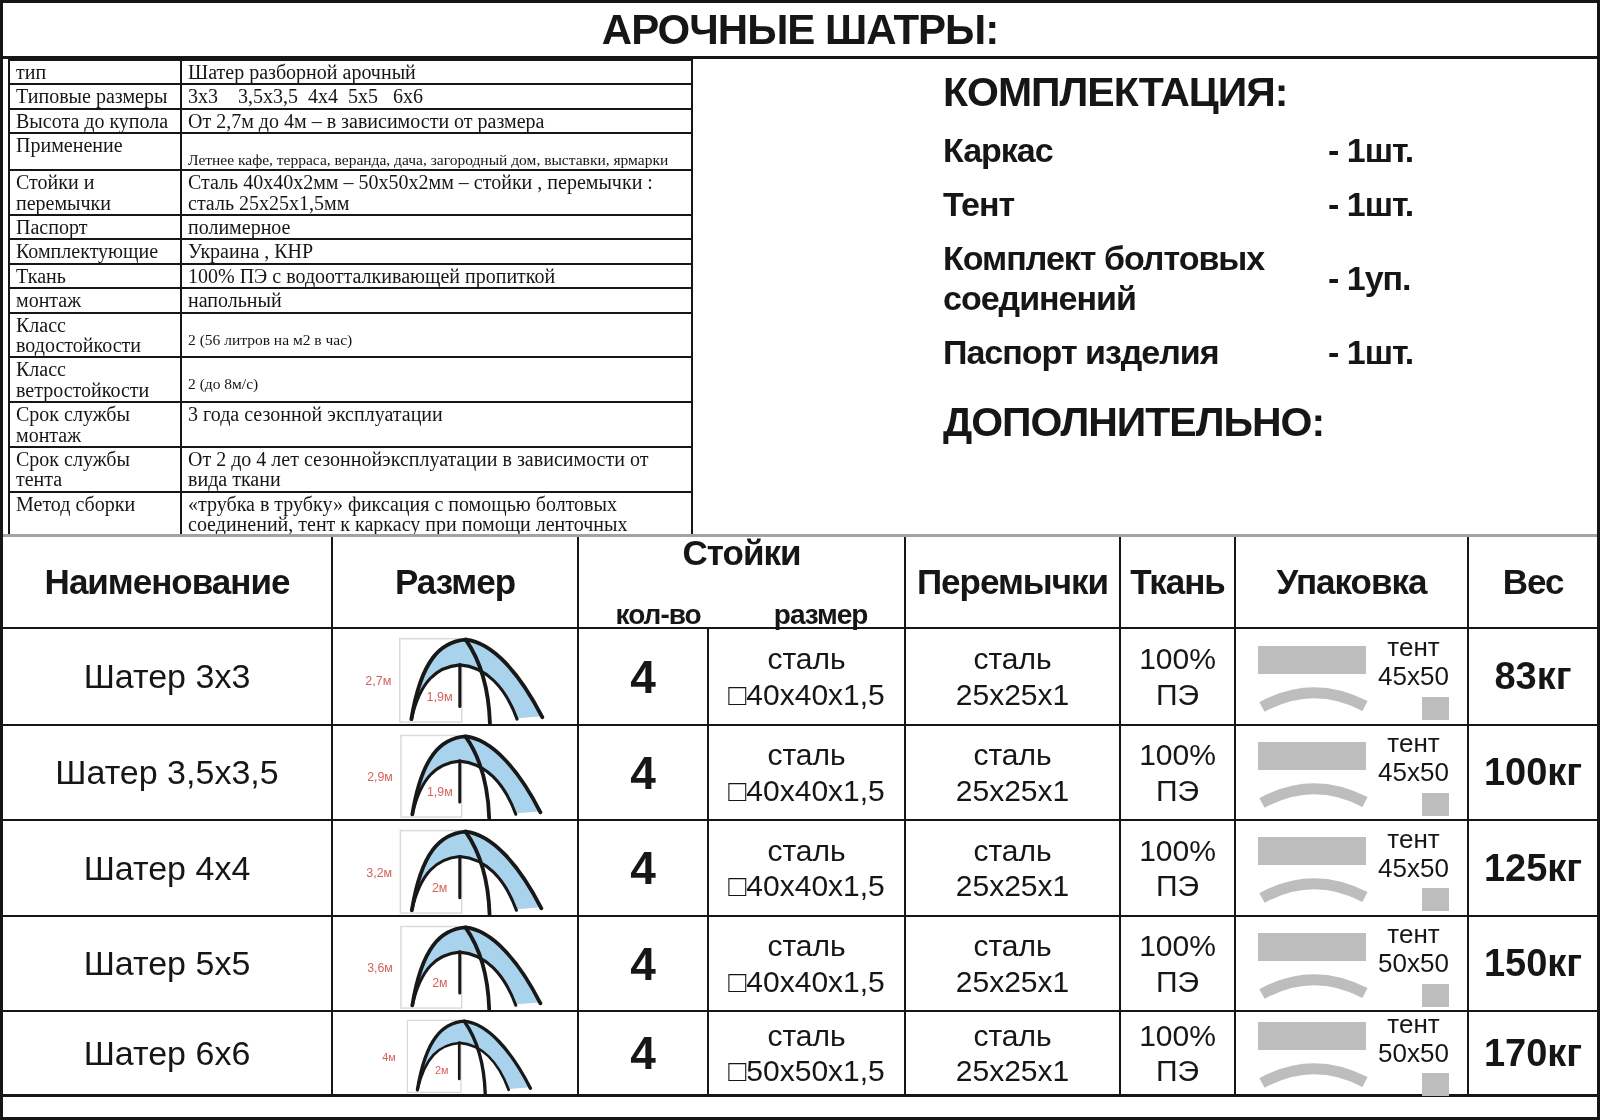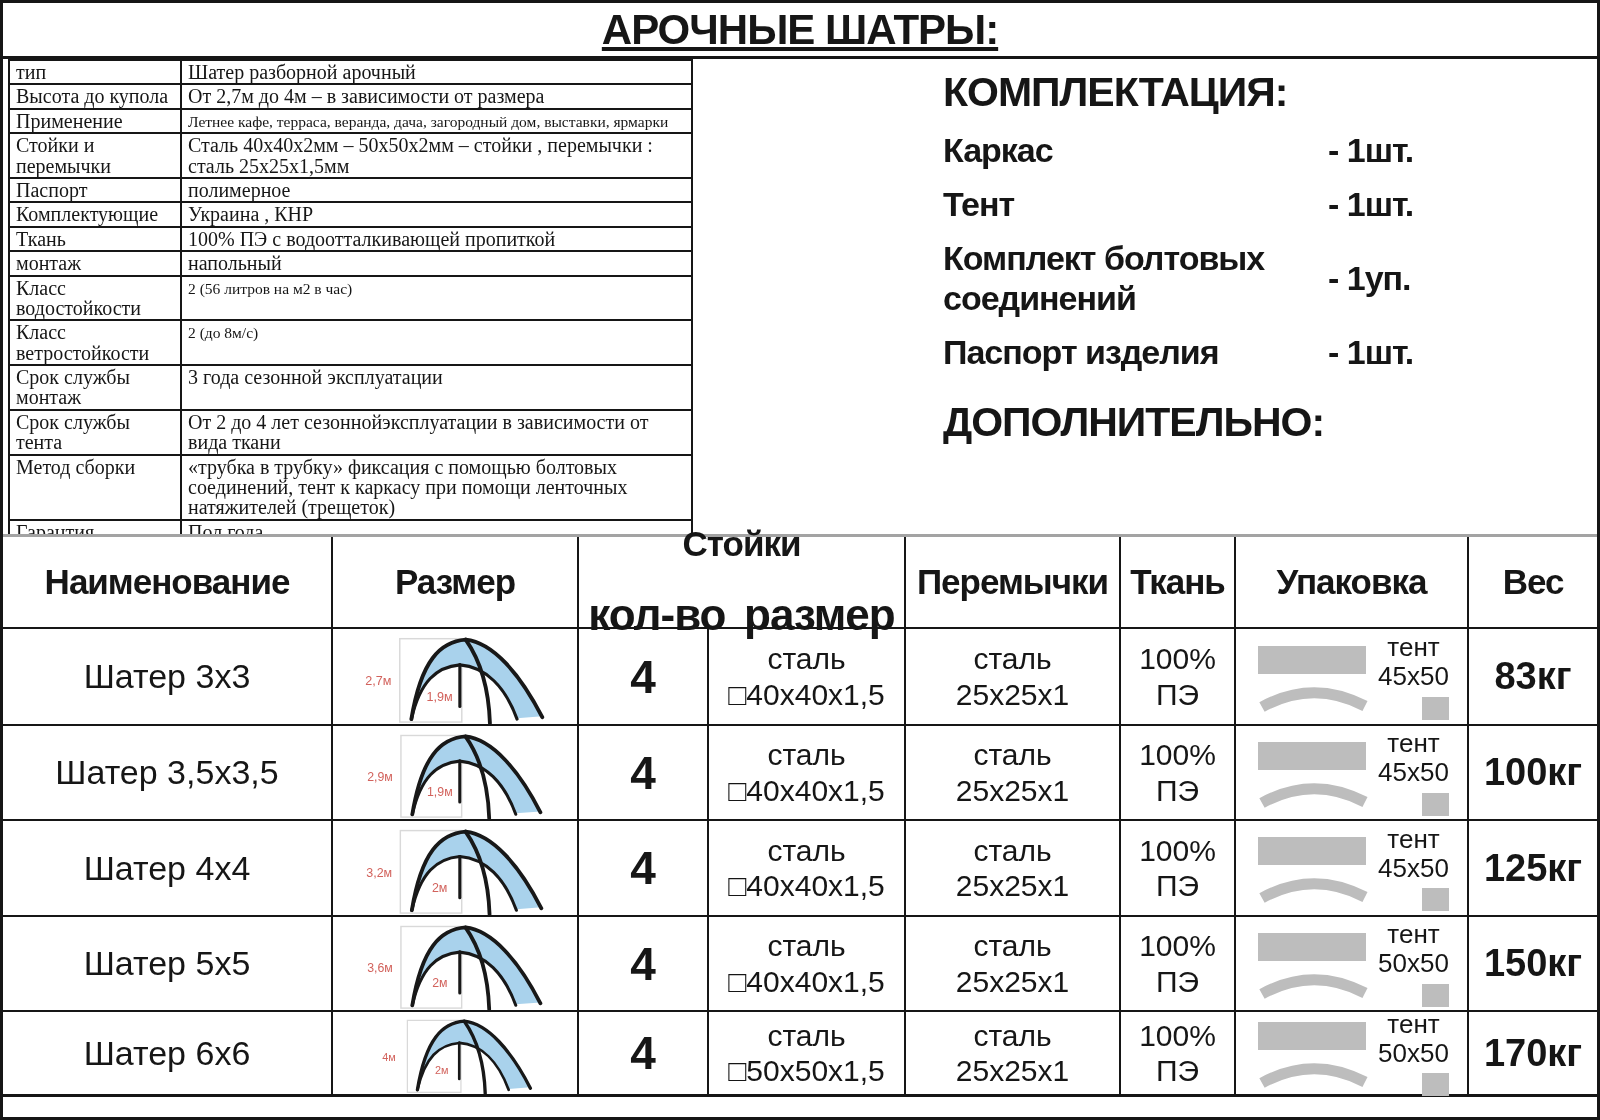--- a/index.html
+++ b/index.html
@@ -5,34 +5,34 @@
   html,body{margin:0;padding:0;background:#e8e8e8;}
   .page{
     width:1600px;height:1120px;box-sizing:border-box;position:relative;
     background:#fff;border:3px solid #161616;color:#161616;
     font-family:"Liberation Sans",sans-serif;overflow:hidden;
   }
   
   .title-bar{
     height:53px;border-bottom:3px solid #161616;
     display:flex;align-items:center;justify-content:center;
-    font-size:42px;font-weight:bold;letter-spacing:-1px;text-decoration:underline;
+    font-size:42px;font-weight:bold;letter-spacing:-1px;
   }
   
   .top{position:relative;height:478px;}
   
   table.spec{
     position:absolute;left:5px;top:0;width:685px;height:478px;
     border-collapse:collapse;table-layout:fixed;
     font-family:"Liberation Serif",serif;font-size:20px;line-height:1.02;
   }
   table.spec td{border:2px solid #161616;padding:1px 6px;vertical-align:top;}
   table.spec td.spec-label{width:158px;margin-left:28px;}
   table.spec td.spec-value{}
-  table.spec td.small{font-size:15.5px;line-height:1.1;padding-top:3px;}
+  table.spec td.small{font-size:15.5px;line-height:1.1;padding-top:17px;}
   table.spec td.pre{white-space:pre-wrap;}
   
   .kit{position:absolute;left:940px;top:10px;width:630px;letter-spacing:-1px;}
   .kit-heading{font-size:41px;font-weight:bold;margin-bottom:14px;}
   .kit-item{display:grid;grid-template-columns:385px 1fr;align-items:center;margin-bottom:14px;}
   .kit-item .kname{font-size:34px;font-weight:bold;line-height:1.18;}
   .kit-item .kqty{font-size:34px;font-weight:bold;}
   .extra-heading{font-size:41px;font-weight:bold;margin:26px 0 12px 0;}
   .extra-item{font-size:34px;font-weight:bold;margin-bottom:10px;line-height:1.2;}
   
@@ -46,21 +46,21 @@
   }
   .cell{
     border-right:2px solid #161616;border-bottom:2px solid #161616;
     display:flex;align-items:center;justify-content:center;
     flex-direction:column;position:relative;box-sizing:border-box;
   }
   .cell.last-col{border-right:none;}
   .cell.last-row{border-bottom:none;}
   .hdr{font-weight:bold;font-size:35px;letter-spacing:-1px;}
   .hdr-posts{justify-content:center;gap:26px;}
-  .hdr-posts .sub{display:flex;width:100%;justify-content:space-around;font-size:44px;font-weight:bold;}
+  .hdr-posts .sub{display:flex;width:100%;justify-content:space-around;font-size:28px;font-weight:bold;}
   .pname{font-size:34px;}
   .qty{font-size:46px;font-weight:bold;}
   .two-line{font-size:30px;text-align:center;line-height:1.18;}
   .weight{font-size:38px;font-weight:bold;}
   
   .packwrap{display:flex;align-items:center;gap:6px;}
   .packtxt{display:flex;flex-direction:column;align-items:center;font-size:26px;line-height:1.1;}
   .packsq{width:27px;height:23px;margin-top:6px;align-self:flex-end;}
   
   .tentcell svg{display:block;}
@@ -71,20 +71,24 @@
 <div class="page">
 
   <div class="title-bar">АРОЧНЫЕ ШАТРЫ:</div>
 
   <div class="top">
     <table class="spec">
       <tbody id="spec-body">
           <tr>
      <td class="spec-label">тип</td>
      <td class="spec-value">Шатер разборной арочный</td>
+   </tr>
+          <tr>
+     <td class="spec-label">Типовые размеры</td>
+     <td class="spec-value pre">3х3    3,5х3,5  4х4  5х5   6х6</td>
    </tr>
           <tr>
      <td class="spec-label">Высота до купола</td>
      <td class="spec-value">От 2,7м до 4м – в зависимости от размера</td>
    </tr>
           <tr>
      <td class="spec-label">Применение</td>
      <td class="spec-value small">Летнее кафе, терраса, веранда, дача, загородный дом, выставки, ярмарки</td>
    </tr>
           <tr>

